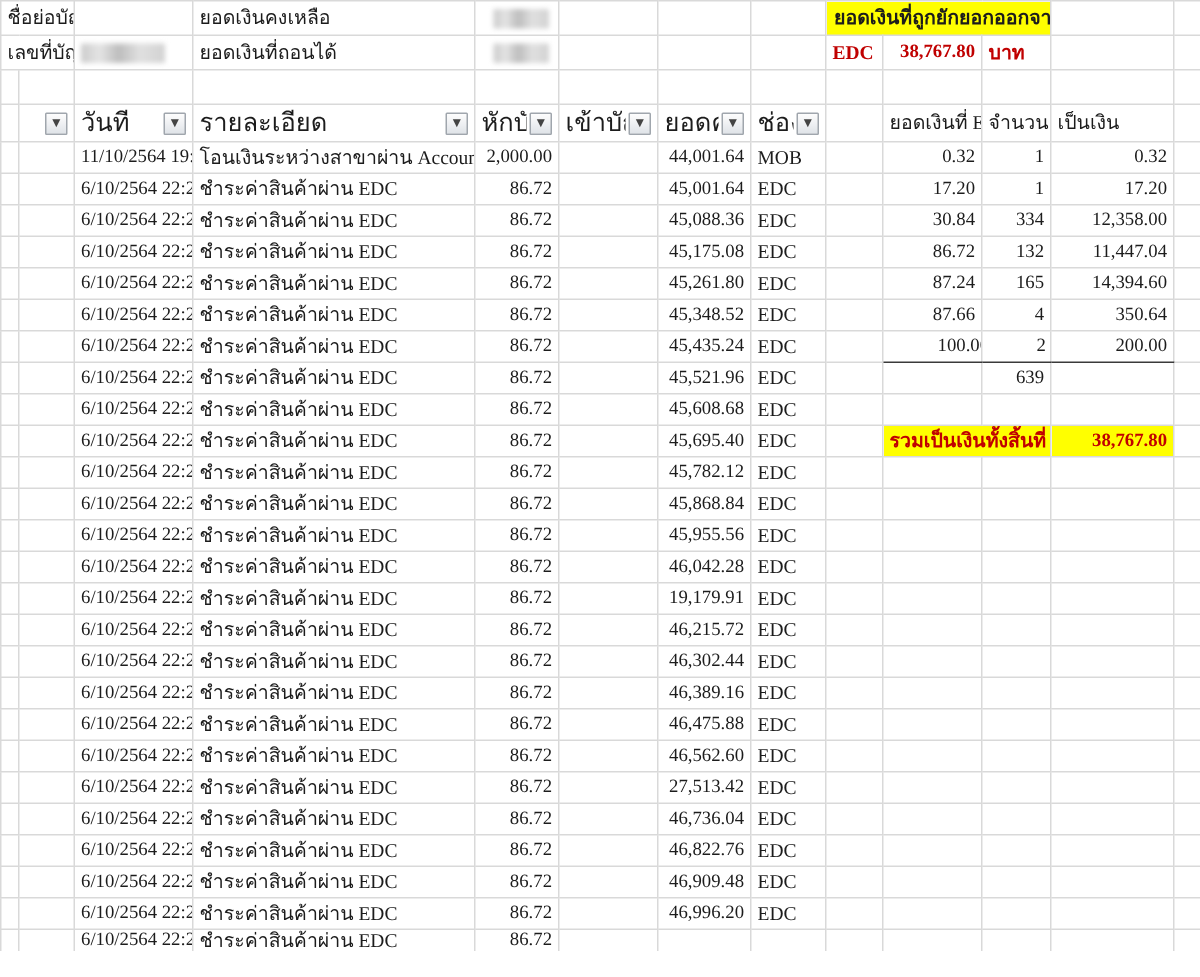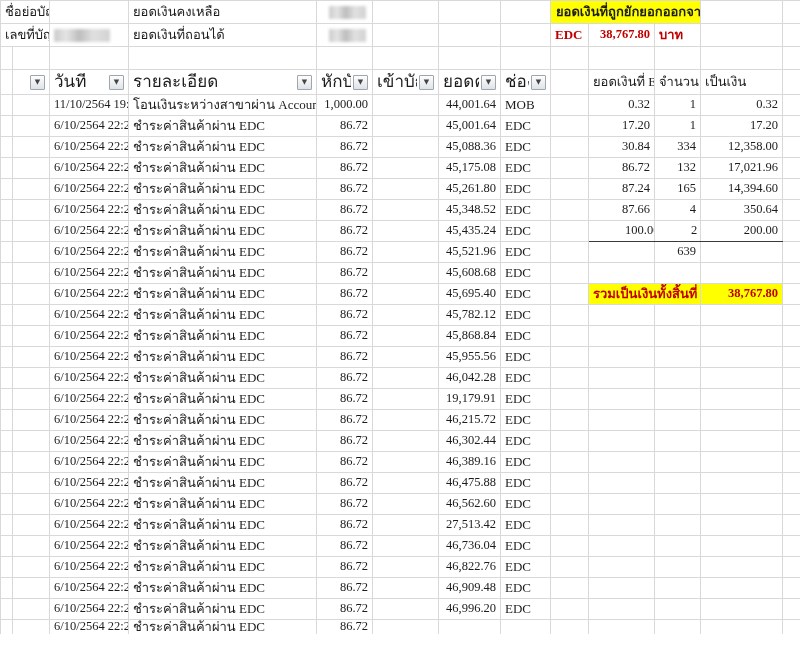--- a/index.html
+++ b/index.html
@@ -144,21 +144,21 @@
         <td class="sum-head">เป็นเงิน</td>
         <td></td>
       </tr>
   </tbody>
   <tbody id="rows">
       <tr>
         <td></td>
         <td></td>
         <td class="datecell">11/10/2564 19:34</td>
         <td>โอนเงินระหว่างสาขาผ่าน Account Transfer</td>
-        <td class="num">1,000.00</td>
+        <td class="num">2,000.00</td>
         <td class="num"></td>
         <td class="num">44,001.64</td>
         <td>MOB</td>
         <td></td>
         <td class="num">0.32</td>
         <td class="num">1</td>
         <td class="num">0.32</td>
         <td></td>
       </tr>
       <tr>
@@ -196,21 +196,21 @@
         <td></td>
         <td class="datecell">6/10/2564 22:28</td>
         <td>ชำระค่าสินค้าผ่าน EDC</td>
         <td class="num">86.72</td>
         <td class="num"></td>
         <td class="num">45,175.08</td>
         <td>EDC</td>
         <td></td>
         <td class="num">86.72</td>
         <td class="num">132</td>
-        <td class="num">17,021.96</td>
+        <td class="num">11,447.04</td>
         <td></td>
       </tr>
       <tr>
         <td></td>
         <td></td>
         <td class="datecell">6/10/2564 22:28</td>
         <td>ชำระค่าสินค้าผ่าน EDC</td>
         <td class="num">86.72</td>
         <td class="num"></td>
         <td class="num">45,261.80</td>

